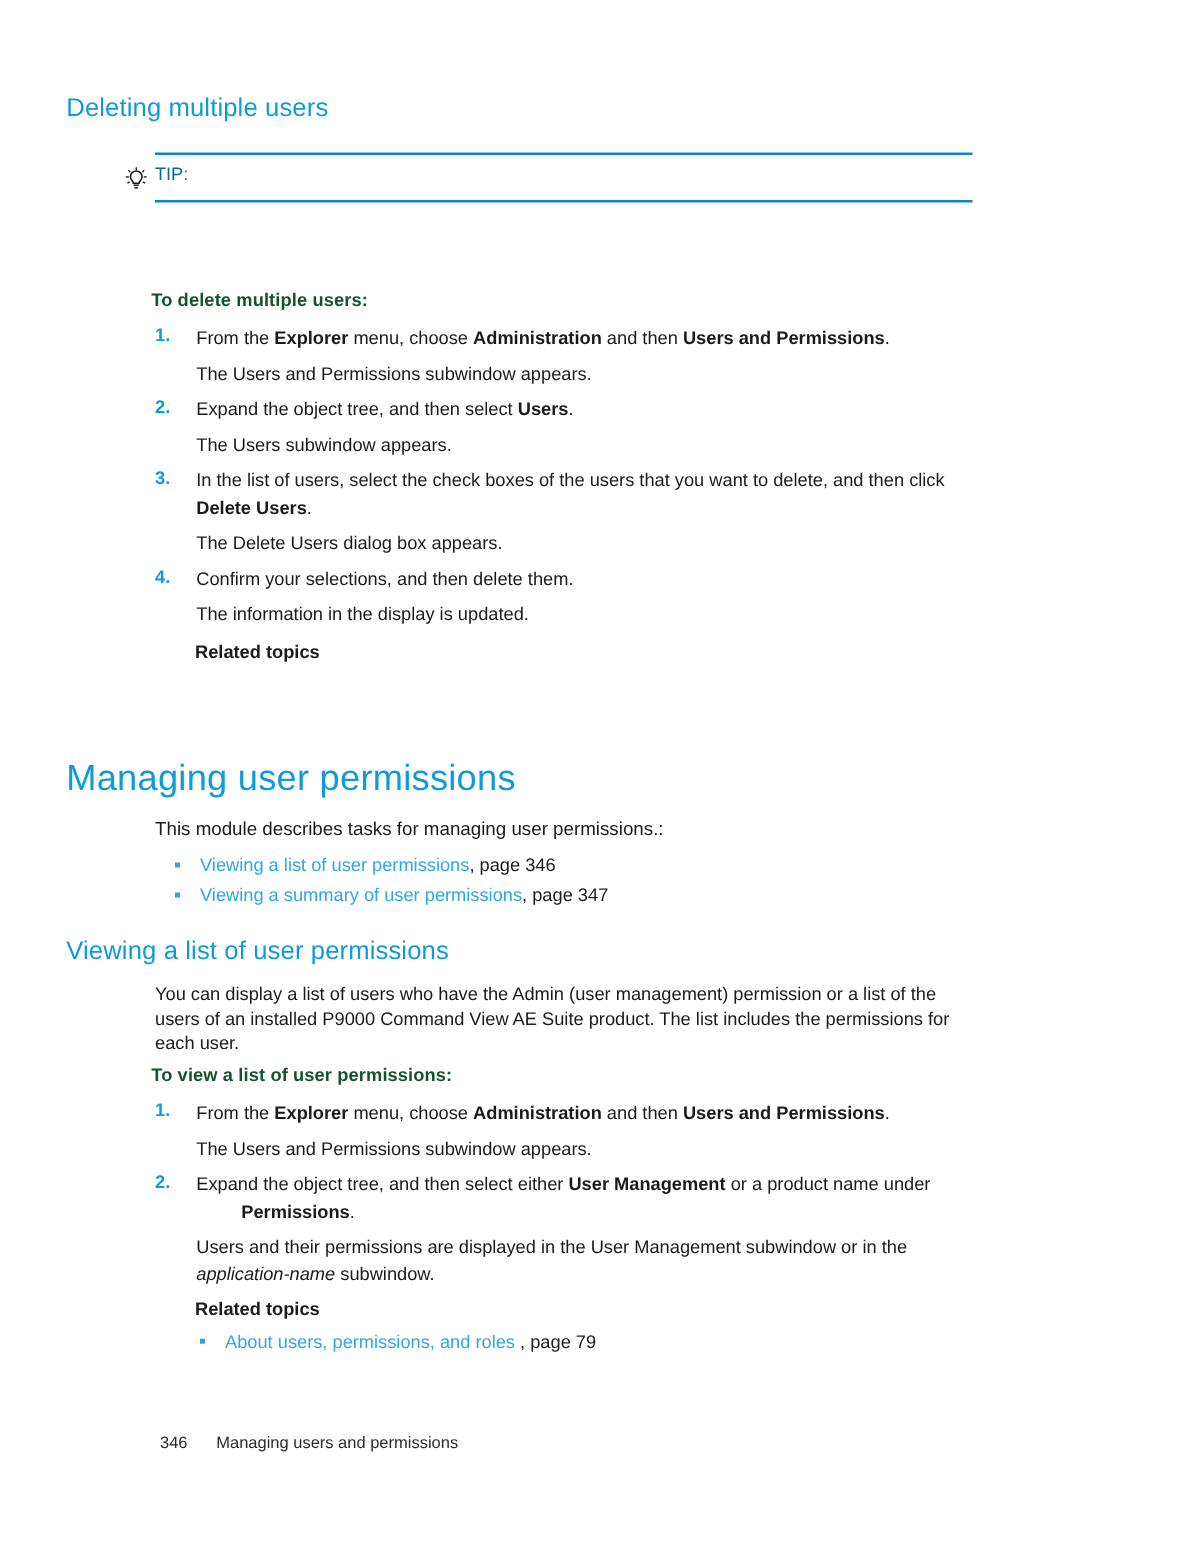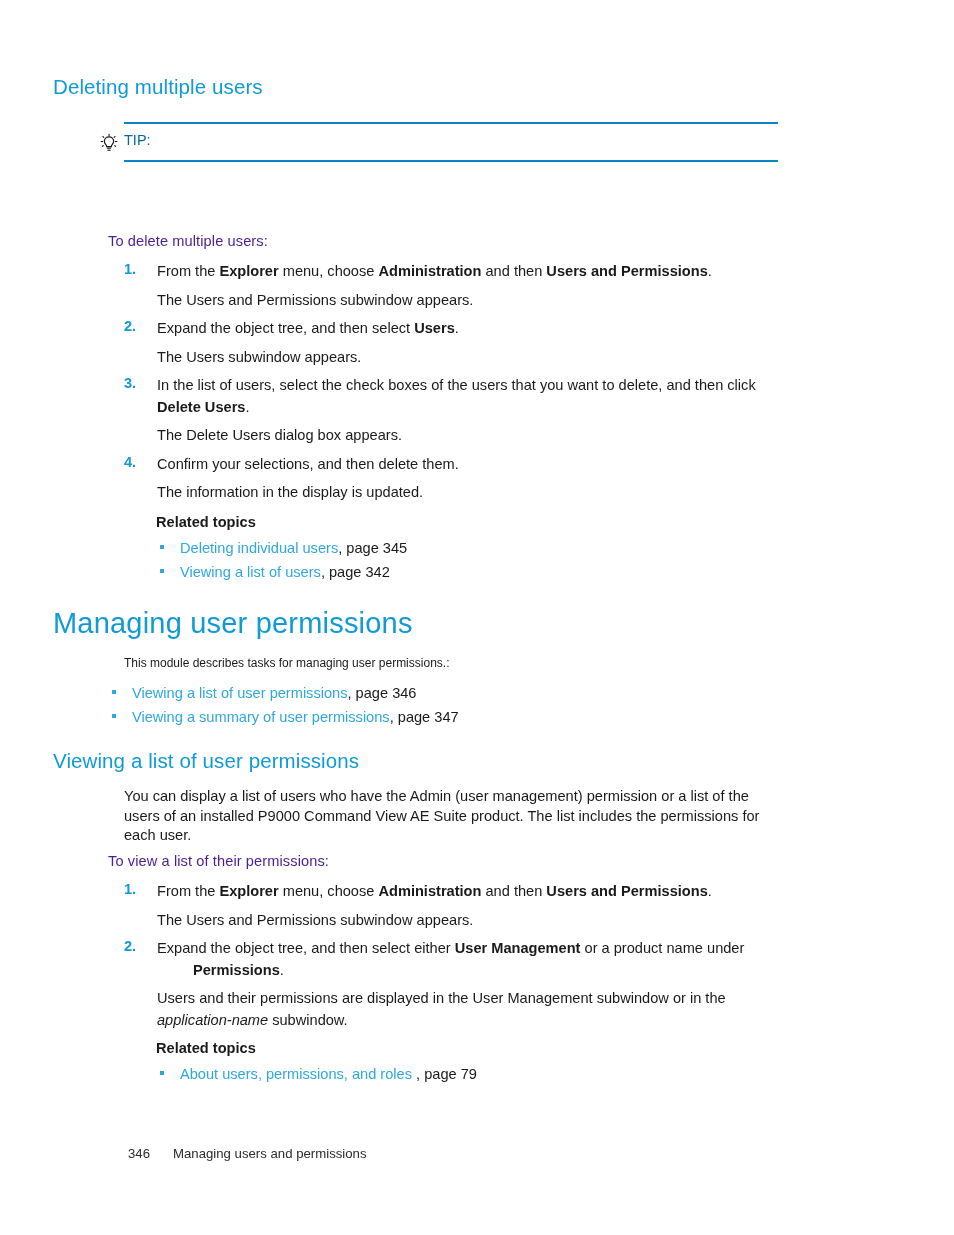--- a/index.html
+++ b/index.html
@@ -93,24 +93,24 @@
     width: 100%;
   }
   .blank-value {
     display: inline-block;
     width: 52px;
   }
 
   
   .proc-title {
     position: absolute;
-    left: 108px;
-    font-size: 14.6px;
-    font-weight: normal;
-    color: #4c1d95;
+    left: 121px;
+    font-size: 14.6px;
+    font-weight: bold;
+    color: #14532d;
     letter-spacing: 0.1px;
   }
   .proc-title.p1 { top: 233px; }
   .proc-title.p2 { top: 853px; }
 
   .steps {
     position: absolute;
     left: 124px;
     width: 660px;
   }
@@ -184,27 +184,27 @@
   .xref {
     color: #2FA8DE;
   }
 
   
   .intro {
     position: absolute;
     left: 124px;
     top: 653px;
     width: 660px;
-    font-size: 12px;
+    font-size: 15px;
     line-height: 21.5px;
     color: #1a1a1a;
   }
   .intro-list {
     position: absolute;
-    left: 108px;
+    left: 136px;
     top: 681px;
     width: 660px;
   }
 
   .body-para {
     position: absolute;
     left: 124px;
     top: 787px;
     width: 664px;
     font-size: 14.6px;
@@ -274,30 +274,20 @@
 
     <div class="step">
       <span class="step-num">4.</span>
       <span class="step-text"><span>Confirm your selections, and then delete them.</span></span>
     </div>
     <div class="step-result">The information in the display is updated.</div>
   </div>
 
   <div class="related r1">
     <div class="related-title">Related topics</div>
-    <ul class="bullet-list">
-      <li class="bullet-item">
-        <span class="bullet-dot"></span>
-        <span class="xref">Deleting individual users</span><span>, page 345</span>
-      </li>
-      <li class="bullet-item">
-        <span class="bullet-dot"></span>
-        <span class="xref">Viewing a list of users</span><span>, page 342</span>
-      </li>
-    </ul>
   </div>
 
   <div class="h1">Managing user permissions</div>
 
   <div class="intro">This module describes tasks for managing user permissions.:</div>
 
   <div class="intro-list">
     <ul class="bullet-list">
       <li class="bullet-item">
         <span class="bullet-dot"></span>
@@ -307,21 +297,21 @@
         <span class="bullet-dot"></span>
         <span class="xref">Viewing a summary of user permissions</span><span>, page 347</span>
       </li>
     </ul>
   </div>
 
   <div class="h2b">Viewing a list of user permissions</div>
 
   <div class="body-para">You can display a list of users who have the Admin (user management) permission or a list of the users of an installed P9000 Command View AE Suite product. The list includes the permissions for each user.</div>
 
-  <div class="proc-title p2">To view a list of their permissions:</div>
+  <div class="proc-title p2">To view a list of user permissions:</div>
 
   <div class="steps s2">
     <div class="step">
       <span class="step-num">1.</span>
       <span class="step-text"><span>From the </span><span style="font-weight: bold;">Explorer</span><span> menu, choose </span><span style="font-weight: bold;">Administration</span><span> and then </span><span style="font-weight: bold;">Users and Permissions</span><span>.</span></span>
     </div>
     <div class="step-result">The Users and Permissions subwindow appears.</div>
 
     <div class="step">
       <span class="step-num">2.</span>

